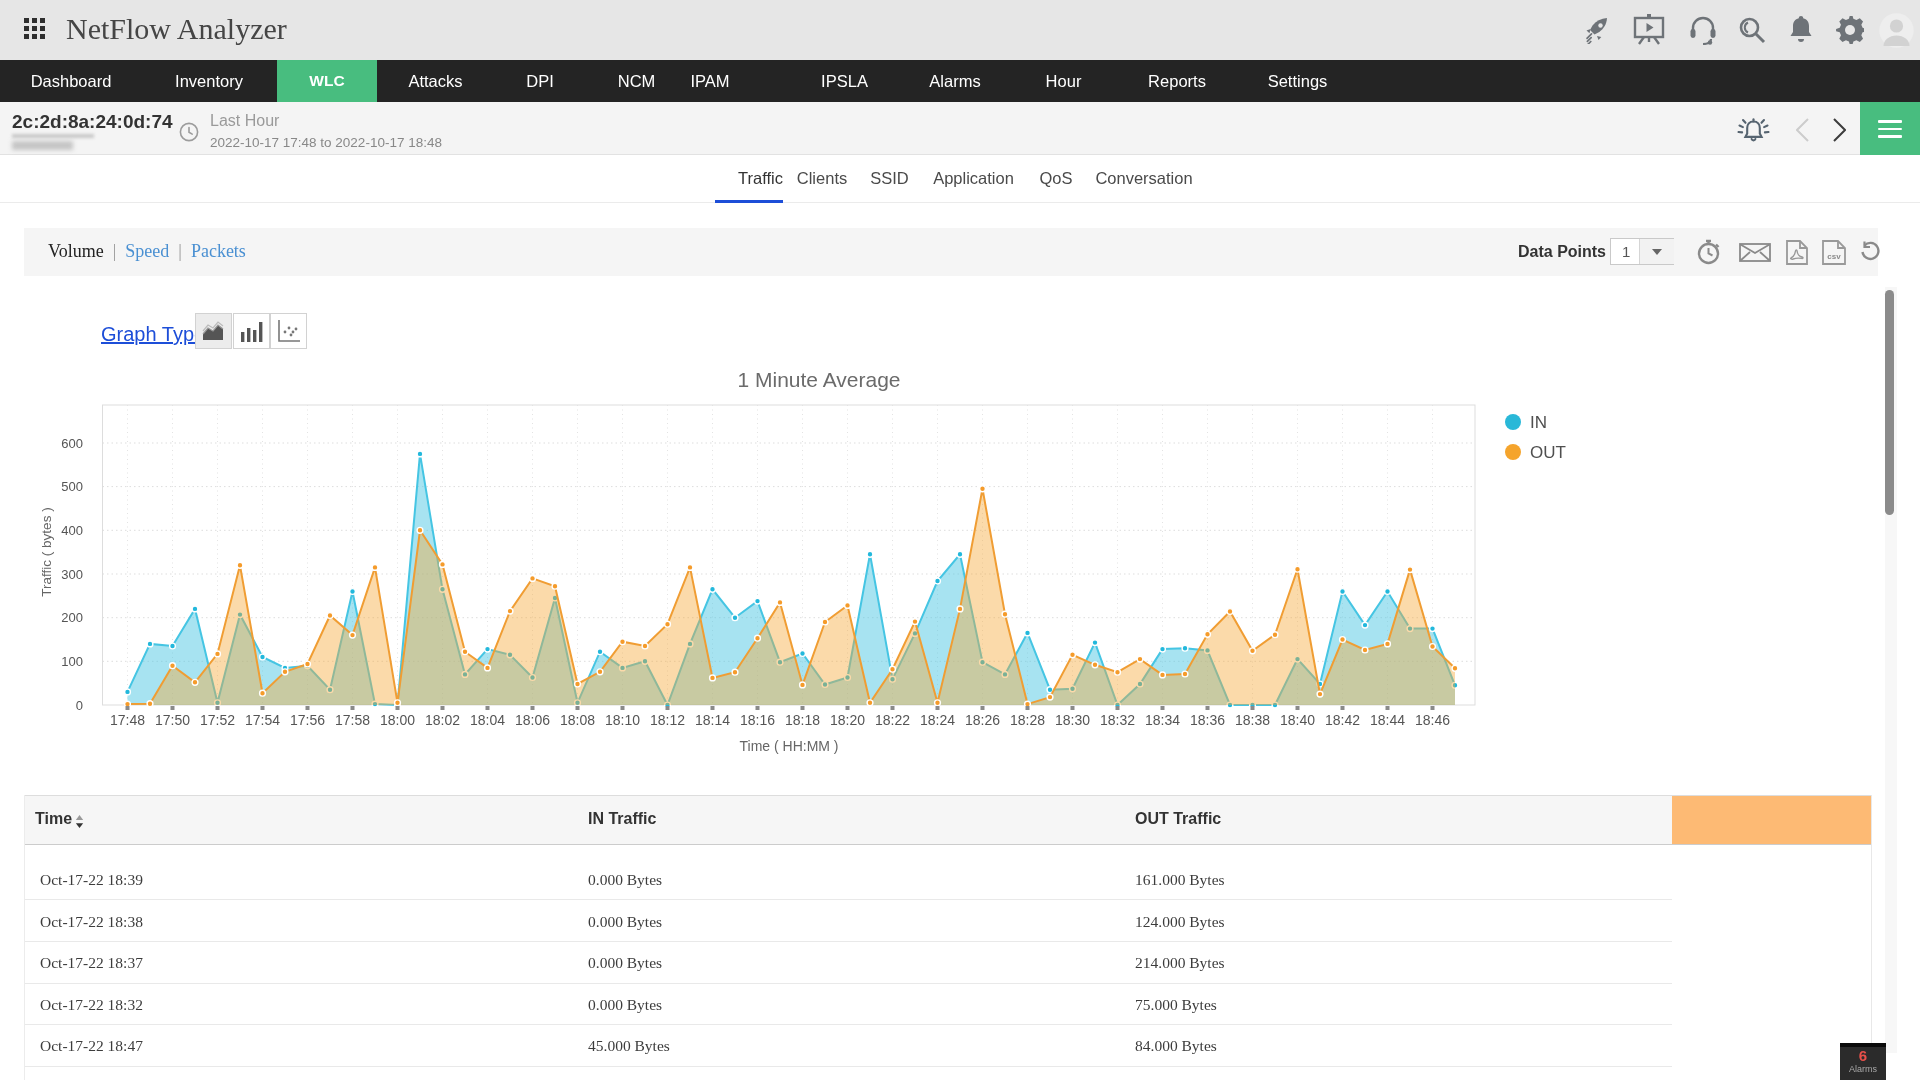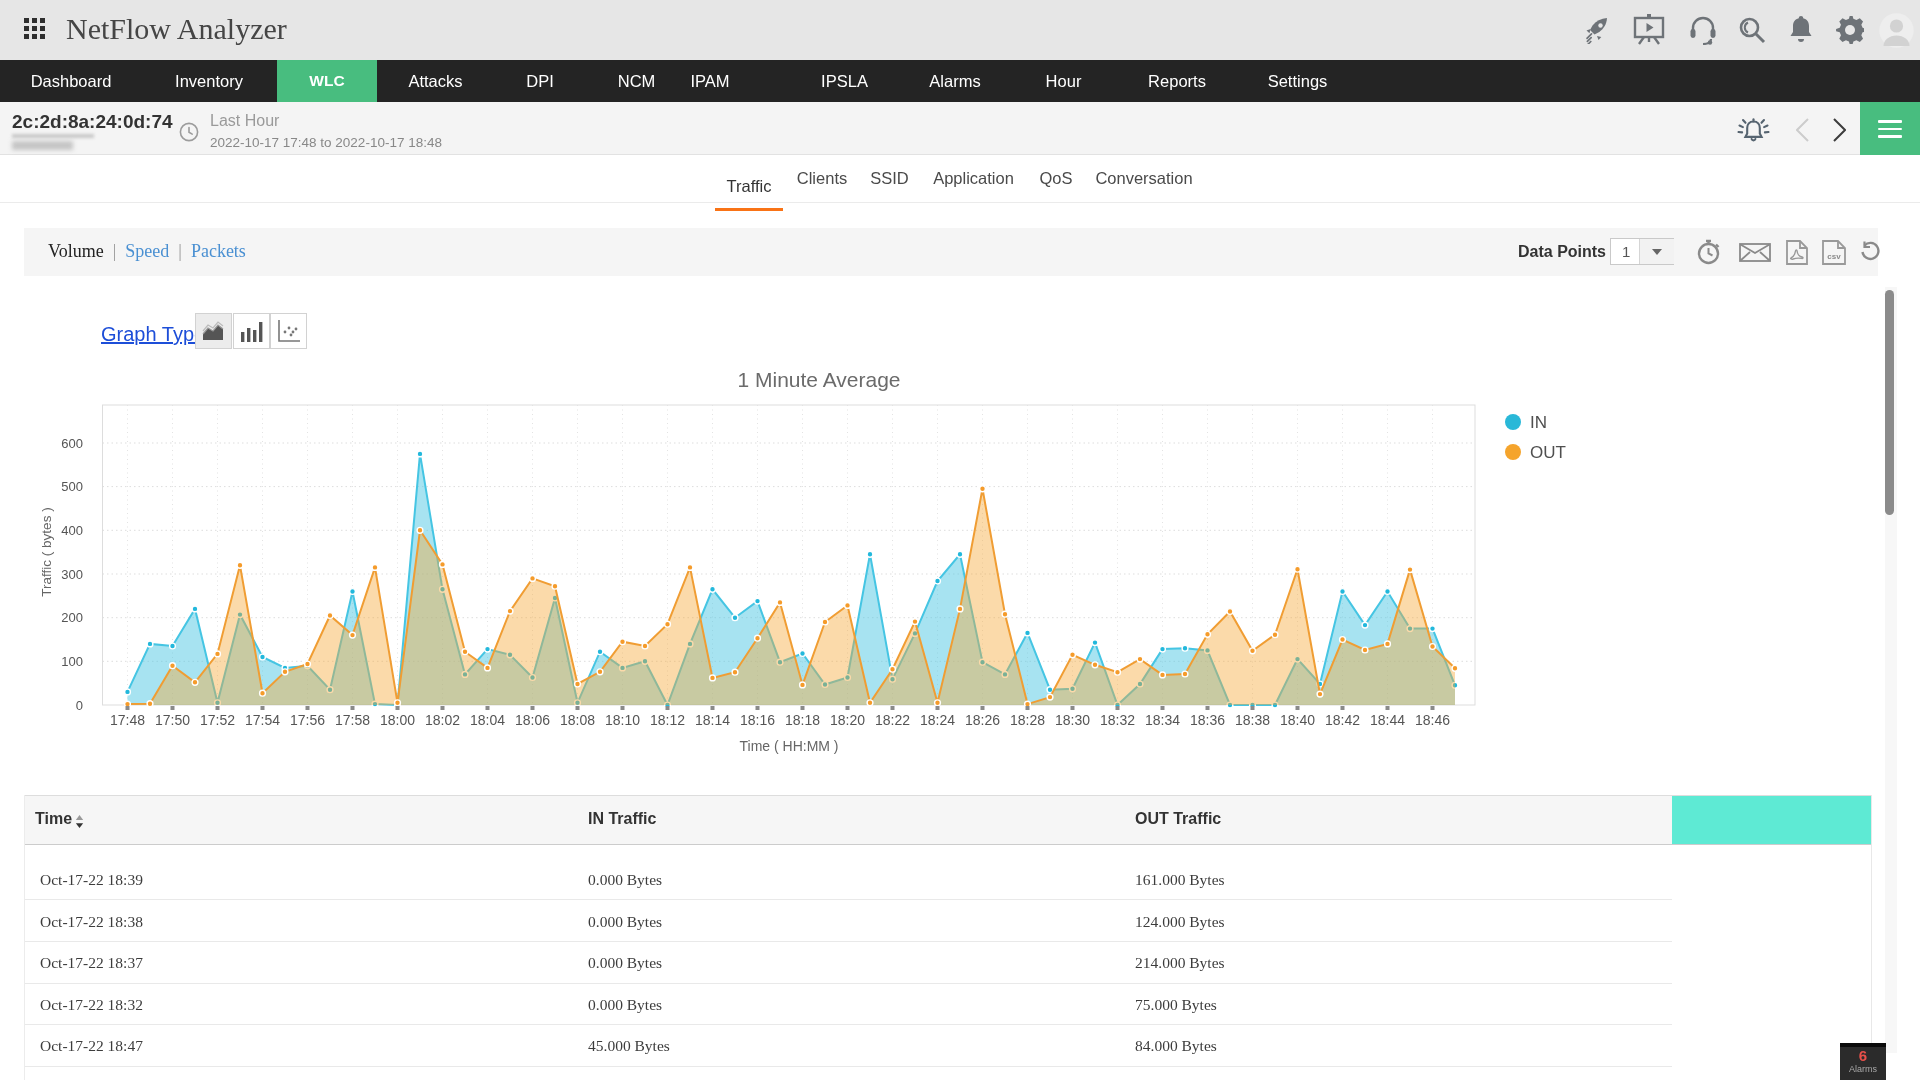--- a/index.html
+++ b/index.html
@@ -20,38 +20,38 @@
 #blur1{position:absolute;left:12px;top:32px;width:82px;height:4px;background:#c9c9c9;filter:blur(1.5px);}
 #blur2{position:absolute;left:12px;top:39px;width:61px;height:9px;background:#c5c5c5;filter:blur(2px);}
 #lasthour{position:absolute;left:210px;top:10px;font-size:16px;color:#9a9a9a;}
 #daterange{position:absolute;left:210px;top:33px;font-size:13.5px;color:#888;}
 
 #greenbtn{position:absolute;left:1860px;top:0;width:60px;height:53px;background:#48bd7f;}
 .hline{position:absolute;left:18px;width:24px;height:2.5px;background:#fff;border-radius:1px;}
 
 #tabs{position:absolute;left:0;top:155px;width:1920px;height:48px;background:#fff;border-bottom:1px solid #ebebeb;}
 .tab{position:absolute;top:0;height:48px;line-height:46px;font-size:16.5px;color:#4a4a4a;transform:translateX(-50%);}
-#tab-traffic{position:absolute;left:715px;top:8px;width:68px;height:48px;line-height:46px;font-size:16.5px;
-  color:#333;text-align:center;border-bottom:3px solid #f97316;}
+#tab-traffic{position:absolute;left:715px;top:0;width:68px;height:48px;line-height:46px;font-size:16.5px;
+  color:#333;text-align:right;border-bottom:3px solid #1d4ed8;}
 
 #toolbar{position:absolute;left:24px;top:228px;width:1854px;height:48px;background:#f5f5f5;}
 #vsp{position:absolute;left:24px;top:13px;font-family:"Liberation Serif",serif;font-size:18px;color:#222;}
 #vsp .sep{color:#999;padding:0 9px;}
 #vsp .lnk{color:#4a90d2;}
 #dplabel{position:absolute;left:1494px;top:15px;font-size:16px;font-weight:bold;color:#333;}
 #dpbox{position:absolute;left:1586px;top:10px;width:64px;height:27px;background:#fff;border:1px solid #c9c9c9;}
 #dpbox .num{position:absolute;left:11px;top:4px;font-size:15px;color:#555;}
 #dpbox .div{position:absolute;left:28px;top:0;width:1px;height:25px;background:#d5d5d5;}
 #dpbox .arr{position:absolute;left:29px;top:0;width:34px;height:25px;background:#f2f2f2;}
 #dpbox .tri{position:absolute;left:12px;top:10px;width:0;height:0;border-left:5px solid transparent;border-right:5px solid transparent;border-top:6px solid #666;}
 
 #gtlabel{position:absolute;left:101px;top:323px;font-size:20px;color:#1d4ed8;text-decoration:underline;}
 .gbtn{position:absolute;top:313px;width:37px;height:36px;background:#fff;border:1px solid #d2d2d2;}
 
-#thead{position:absolute;left:24px;top:795px;width:1848px;height:50px;background:#5eead4;border-top:1px solid #ddd;border-bottom:1px solid #ccc;}
+#thead{position:absolute;left:24px;top:795px;width:1848px;height:50px;background:#fdba74;border-top:1px solid #ddd;border-bottom:1px solid #ccc;}
 #theadbg{position:absolute;left:0;top:0;width:1648px;height:48px;background:#f6f6f6;}
 #thead span{position:absolute;top:14px;font-size:16px;font-weight:bold;color:#333;}
 .trow{position:absolute;left:24px;width:1648px;height:41.5px;border-bottom:1px solid #e9e9e9;}
 .trow span{position:absolute;top:12px;font-size:15.5px;color:#3c3c3c;font-family:Liberation Serif, serif;}
 .c1{left:16px;} .c2{left:564px;} .c3{left:1111px;}
 #vline{position:absolute;left:1871px;top:795px;width:1px;height:285px;background:#e8e8e8;}
 #vlineL{position:absolute;left:24px;top:795px;width:1px;height:285px;background:#ececec;}
 
 #strack{position:absolute;left:1885px;top:287px;width:12px;height:766px;background:#f7f7f7;}
 #sthumb{position:absolute;left:1885px;top:290px;width:9px;height:225px;background:#8b8b8b;border-radius:5px;}

